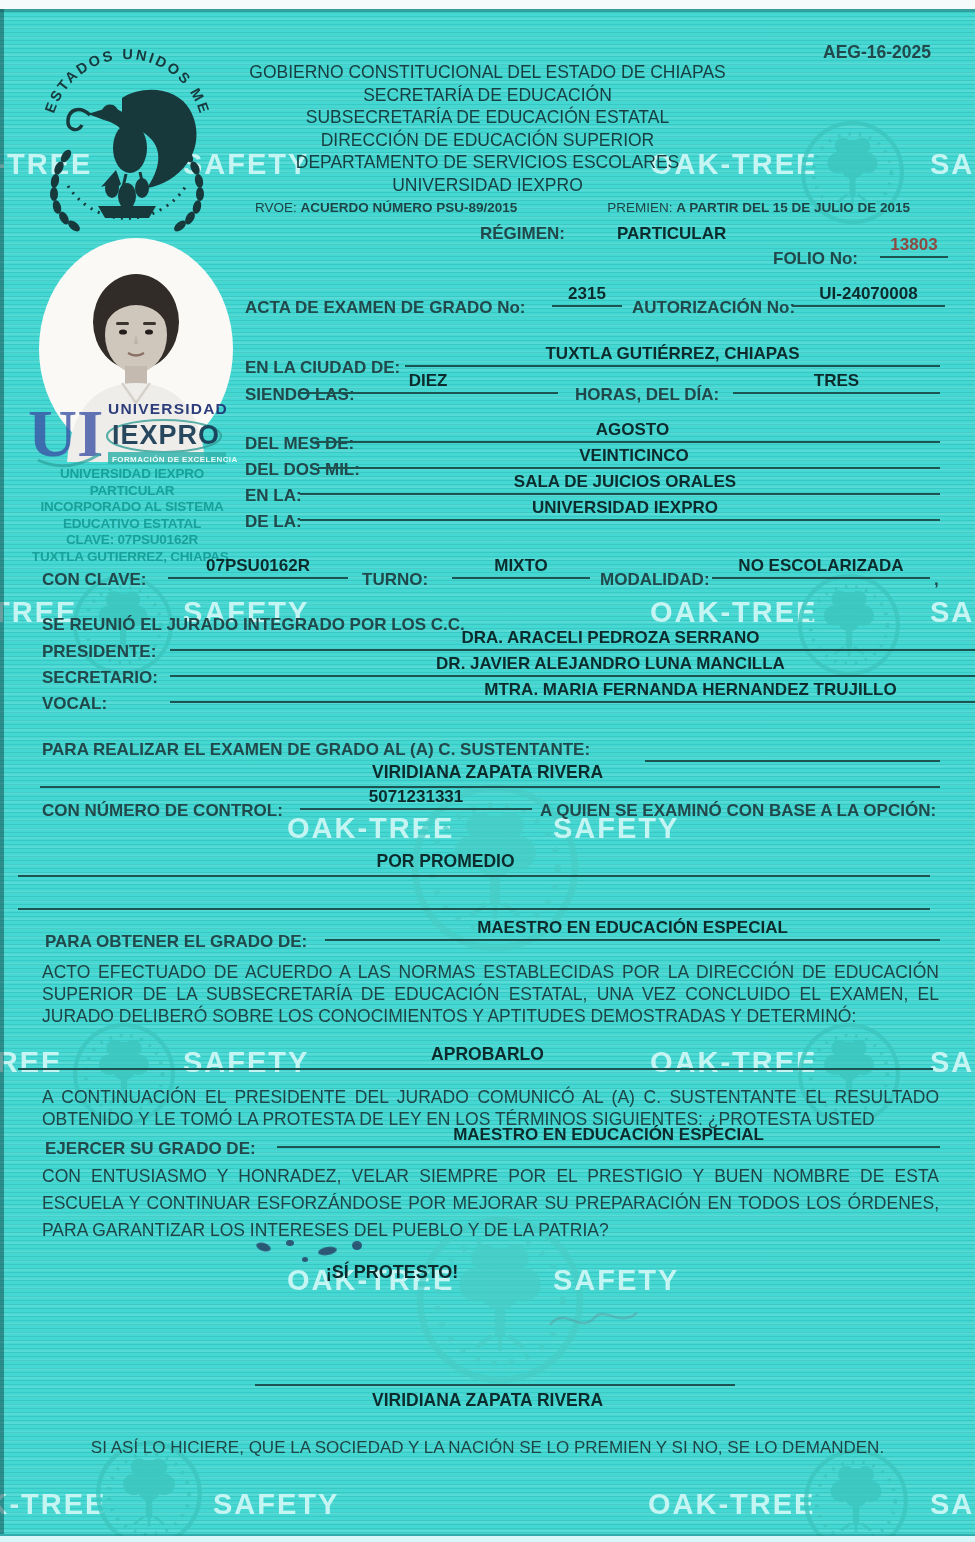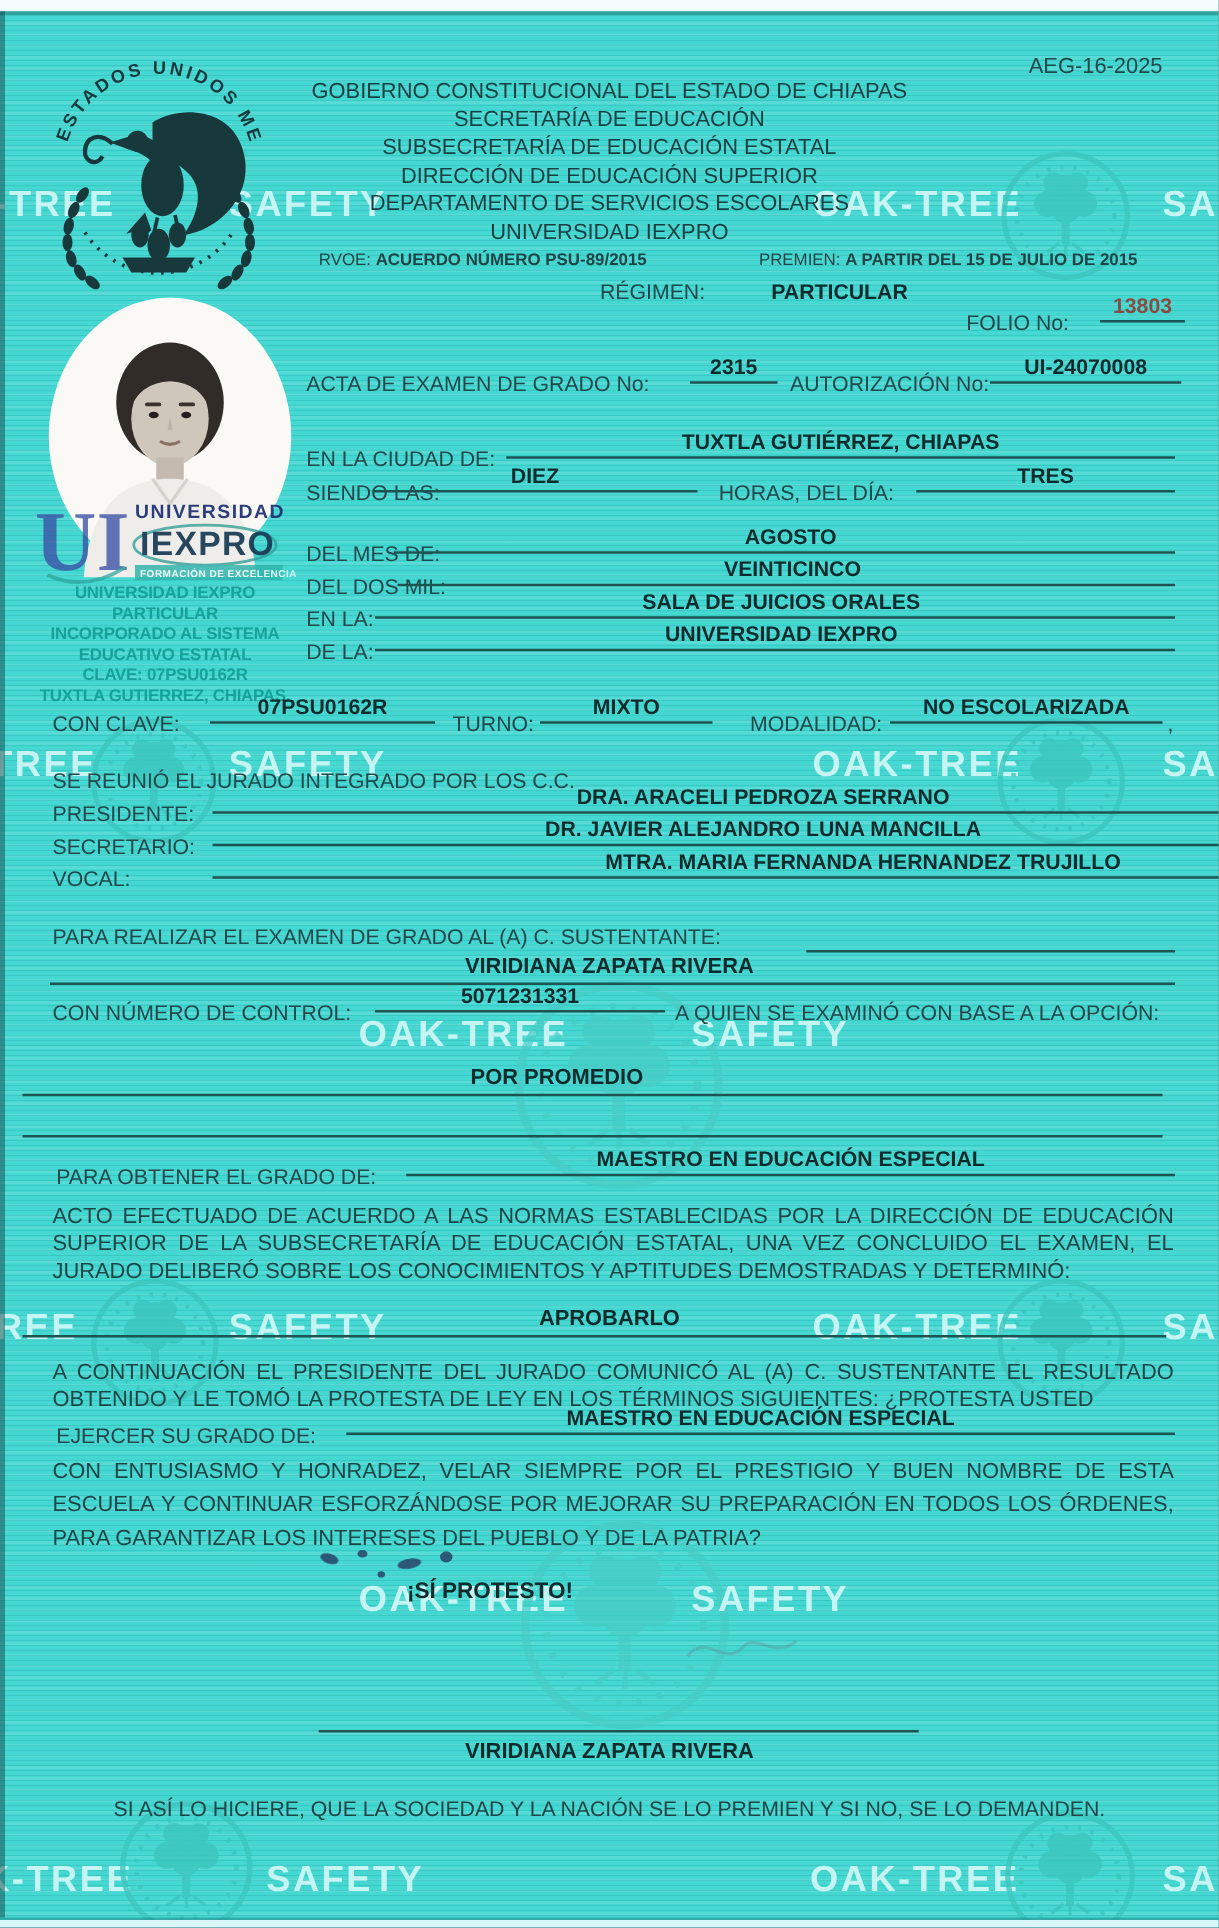--- a/index.html
+++ b/index.html
@@ -17,21 +17,21 @@
   .edge-left{position:absolute;left:0;top:9px;bottom:8px;width:4px;background:rgba(16,70,72,0.50);z-index:9;}
   .edge-bottom{position:absolute;left:0;bottom:0;width:100%;height:6px;background:#d9f7f8;z-index:9;}
   .edge-bottom2{position:absolute;left:0;bottom:6px;width:100%;height:2px;background:rgba(25,120,122,0.45);z-index:9;}
 
   
   .wm{position:absolute;font-weight:bold;font-size:29px;letter-spacing:2px;
       color:rgba(204,247,244,0.95);white-space:nowrap;z-index:1;}
   .wmc{position:absolute;z-index:1;opacity:0.80;}
 
   
-  .lbl{position:absolute;white-space:nowrap;font-size:17px;color:#21484a;z-index:5;}
+  .lbl{position:absolute;white-space:nowrap;font-size:17px;color:#21484a;z-index:5;font-weight:bold;}
   .val{font-weight:bold;color:#0c2b2c;}
   .seg{position:absolute;border-bottom:2px solid #1c5452;height:23px;line-height:23px;
        text-align:center;font-size:17px;font-weight:bold;color:#0c2b2c;z-index:5;white-space:nowrap;}
   .seg.lft{text-align:center;padding-left:10px;}
   .rule{position:absolute;border-bottom:2px solid #1c5452;z-index:5;}
   .par{position:absolute;text-align:justify;font-size:17.5px;line-height:22px;color:#1d4546;z-index:5;}
   .ctr{position:absolute;text-align:center;font-weight:bold;font-size:17.5px;color:#0c2b2c;z-index:5;}
   .hdr{position:absolute;left:0;width:975px;text-align:center;font-size:17.5px;color:#173e40;z-index:5;}
   .small{font-size:13.5px;}
   .stampblock{position:absolute;left:18px;top:466px;width:228px;text-align:center;z-index:4;
@@ -230,21 +230,21 @@
   <span class="lbl" style="left:245px;top:460px">DEL DOS MIL:</span>
   <span class="seg lft" style="left:318px;top:444px;width:612px">VEINTICINCO</span>
   <span class="lbl" style="left:245px;top:486px">EN LA:</span>
   <span class="seg lft" style="left:300px;top:470px;width:630px">SALA DE JUICIOS ORALES</span>
   <span class="lbl" style="left:245px;top:512px">DE LA:</span>
   <span class="seg lft" style="left:300px;top:496px;width:630px">UNIVERSIDAD IEXPRO</span>
 
   <span class="lbl" style="left:42px;top:570px">CON CLAVE:</span>
   <span class="seg" style="left:168px;top:554px;width:180px">07PSU0162R</span>
   <span class="lbl" style="left:362px;top:570px">TURNO:</span>
-  <span class="seg" style="left:432px;top:554px;width:138px">MIXTO</span>
+  <span class="seg" style="left:452px;top:554px;width:138px">MIXTO</span>
   <span class="lbl" style="left:600px;top:570px">MODALIDAD:</span>
   <span class="seg" style="left:712px;top:554px;width:218px">NO ESCOLARIZADA</span>
   <span class="lbl" style="left:934px;top:570px">,</span>
 
   <span class="lbl" style="left:42px;top:615px">SE REUNIÓ EL JURADO INTEGRADO POR LOS C.C.</span>
   <span class="lbl" style="left:42px;top:642px">PRESIDENTE:</span>
   <span class="seg lft" style="left:170px;top:626px;width:765px;padding-left:58px">DRA. ARACELI PEDROZA SERRANO</span>
   <span class="lbl" style="left:42px;top:668px">SECRETARIO:</span>
   <span class="seg lft" style="left:170px;top:652px;width:765px;padding-left:58px">DR. JAVIER ALEJANDRO LUNA MANCILLA</span>
   <span class="lbl" style="left:42px;top:694px">VOCAL:</span>

